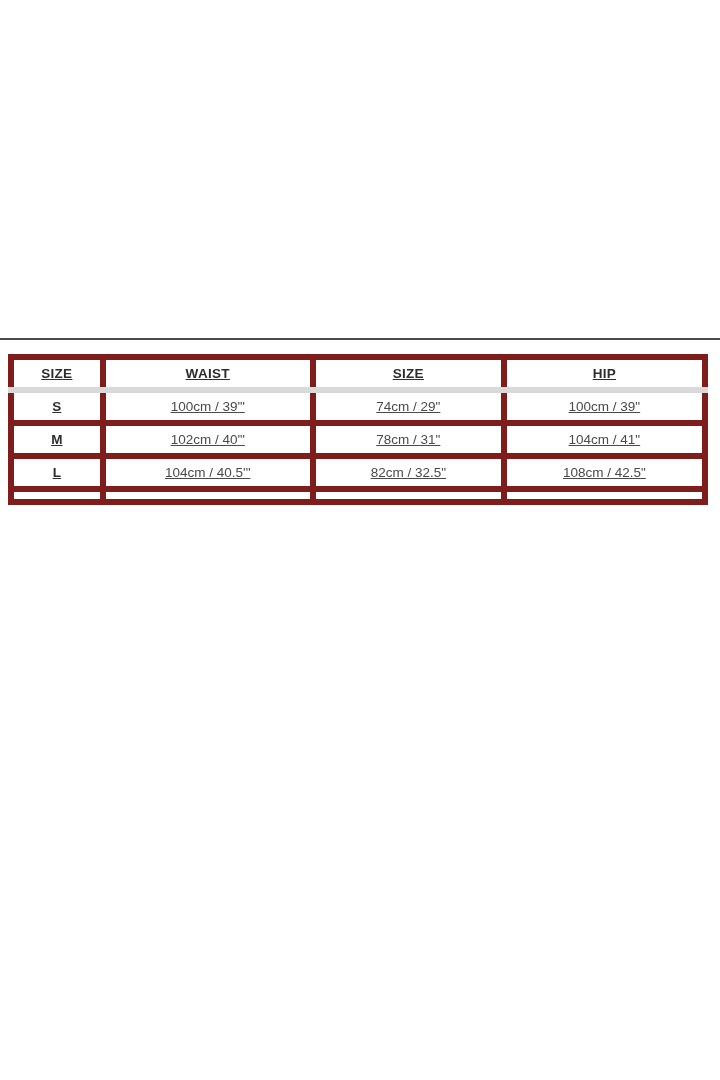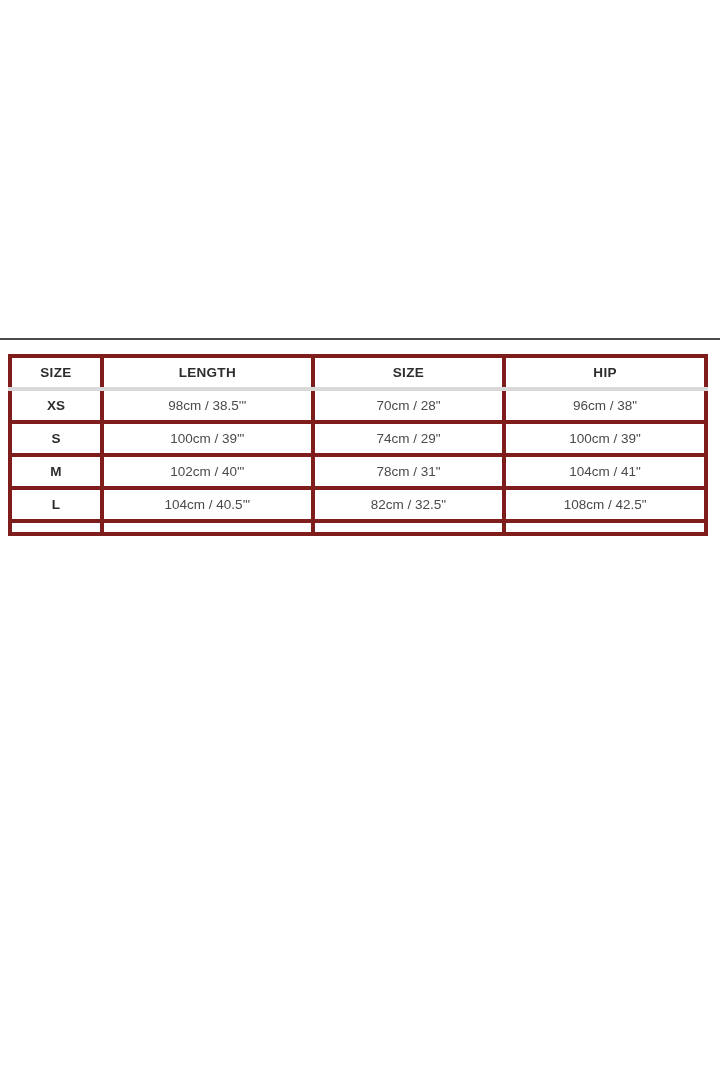--- a/index.html
+++ b/index.html
@@ -31,27 +31,28 @@
     width: 700px;
   }
   table.size-chart {
     width: 100%;
     border-collapse: collapse;
     table-layout: fixed;
     background: #ffffff;
   }
   table.size-chart th,
   table.size-chart td {
-    border: 4px solid #7f1d1d;
+    border: 6px solid #7f1d1d;
     text-align: center;
     vertical-align: middle;
     height: 33px;
     padding: 0 4px;
     overflow: hidden;
     white-space: nowrap;
+    text-decoration: underline;
   }
   table.size-chart th {
     font-size: 13.5px;
     font-weight: bold;
     color: #2d2d2d;
     letter-spacing: 0.3px;
     border-bottom-color: #d9d9d9;
   }
   table.size-chart td {
     font-size: 13.5px;
@@ -80,32 +81,26 @@
     <table class="size-chart">
       <colgroup>
         <col class="c-size">
         <col class="c-length">
         <col class="c-waist">
         <col class="c-hip">
       </colgroup>
       <thead>
         <tr>
             <th>SIZE</th>
-            <th>LENGTH</th>
+            <th>WAIST</th>
             <th>SIZE</th>
             <th>HIP</th>
           </tr>
       </thead>
       <tbody>
-          <tr>
-            <td class="size-col">XS</td>
-            <td>98cm / 38.5'"</td>
-            <td>70cm / 28"</td>
-            <td>96cm / 38"</td>
-          </tr>
           <tr>
             <td class="size-col">S</td>
             <td>100cm / 39'"</td>
             <td>74cm / 29"</td>
             <td>100cm / 39"</td>
           </tr>
           <tr>
             <td class="size-col">M</td>
             <td>102cm / 40'"</td>
             <td>78cm / 31"</td>

